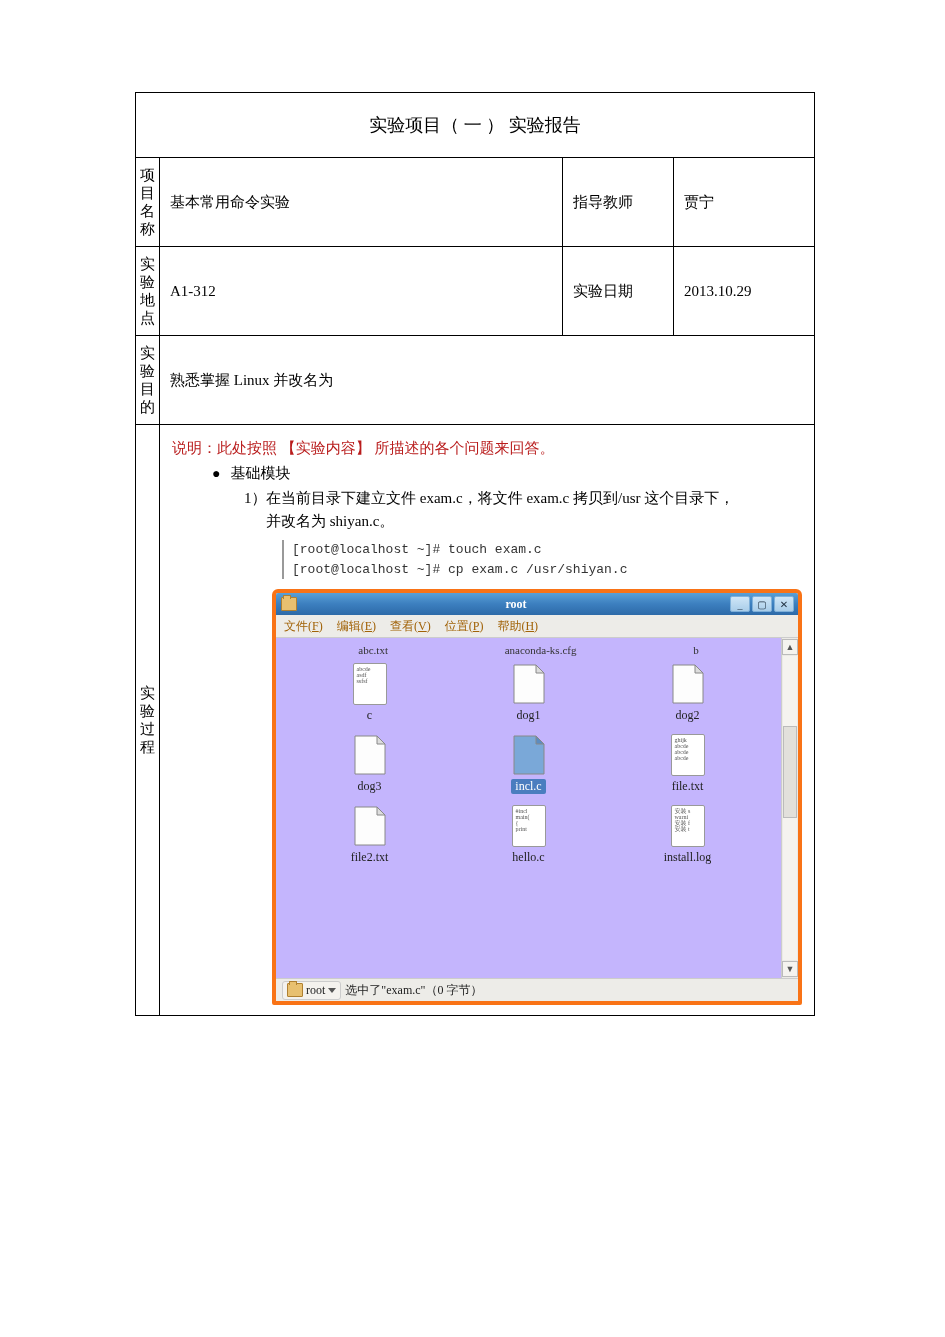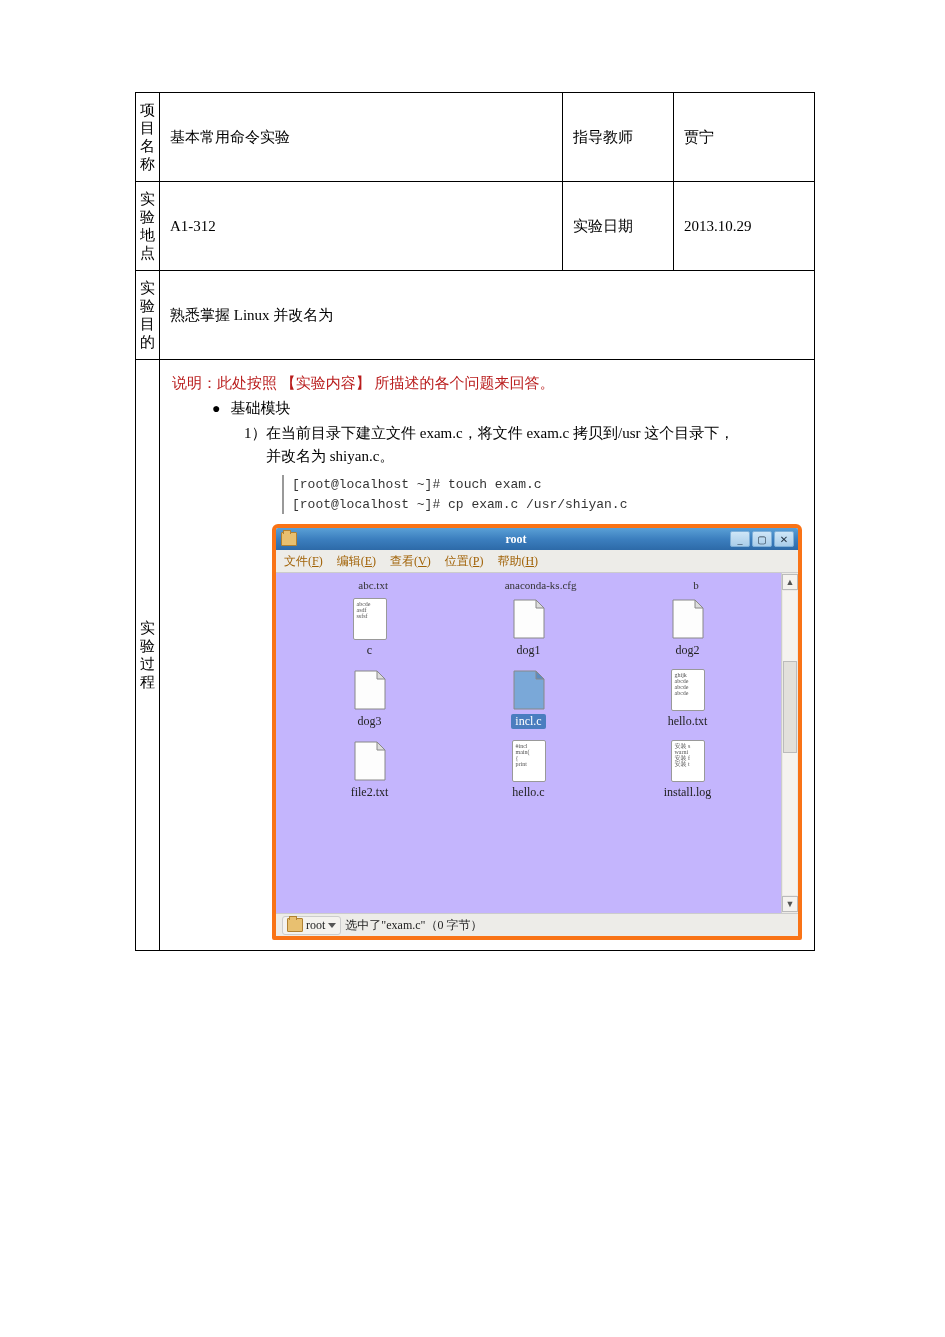--- a/index.html
+++ b/index.html
@@ -144,20 +144,23 @@
     .triangle-down { width:0; height:0; border-left:4px solid transparent; border-right:4px solid transparent; border-top:5px solid #555; }
     .folder-mini { width:14px; height:12px; background:#e8c070; border:1px solid #b08030; border-radius:1px; position:relative; }
     .folder-mini::before { content:""; position:absolute; top:-3px; left:1px; width:6px; height:3px; background:#e8c070; border:1px solid #b08030; border-bottom:none; border-radius:1px 1px 0 0; }
   </style>
 </head>
 <body>
 
 <div class="page">
   <table class="doc-table">
     <tbody>
+        <tr class="title-row">
+      <td colspan="4">实验项目（ 一 ） 实验报告</td>
+    </tr>
     <tr>
       <td class="vert-label">
             <span>项</span>
             <span>目</span>
             <span>名</span>
             <span>称</span>
           </td>
       <td class="wide">基本常用命令实验</td>
       <td class="label-cell">指导教师</td>
       <td class="val-cell">贾宁</td>
@@ -287,21 +290,21 @@
                     </div>
                     <div class="fitem">
                       <div class="ficon">
                         <div style="width:34px;height:42px;border:1px solid #999;background:#fff;padding:2px 3px;box-sizing:border-box;border-radius:2px;">
                           <div class="txtlines">ghijk
 abcde
 abcde
 abcde</div>
                         </div>
                       </div>
-                      <div class="lbl">hello.txt</div>
+                      <div class="lbl">file.txt</div>
                     </div>
                     <div class="fitem">
                       <div class="ficon">
                         <svg class="doc-svg" viewBox="0 0 34 42">
     <path d="M2 2 L24 2 L32 10 L32 40 L2 40 Z" fill="#fdfdfd" stroke="#888" stroke-width="1"></path>
     <path d="M24 2 L24 10 L32 10 Z" fill="#ddd" stroke="#888" stroke-width="1"></path>
   </svg>
                       </div>
                       <div class="lbl">file2.txt</div>
                     </div>

